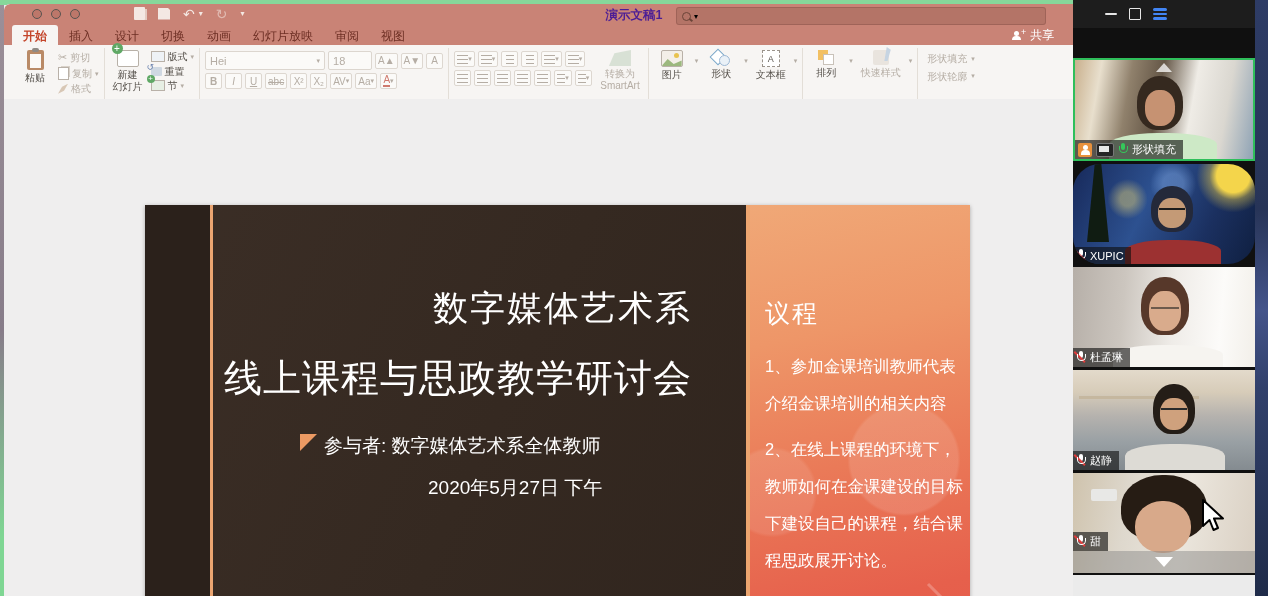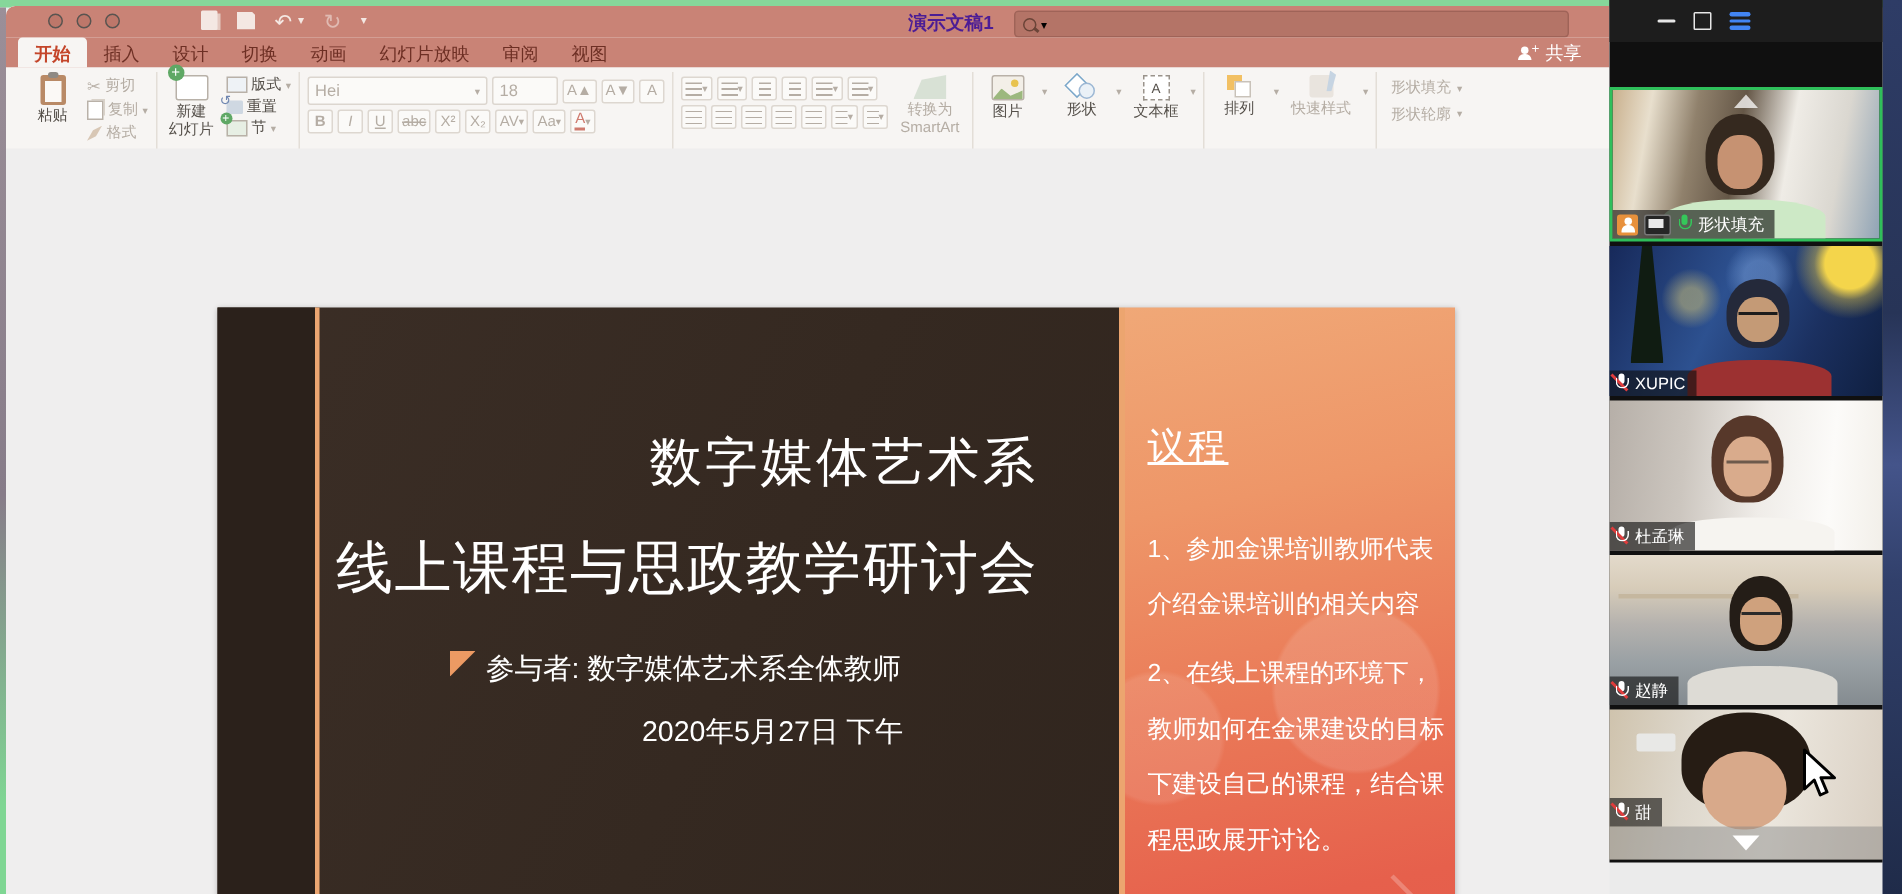--- a/index.html
+++ b/index.html
@@ -110,21 +110,21 @@
        background:radial-gradient(circle at 70% 55%,rgba(255,255,255,.12) 0 18%,transparent 19%),
                   radial-gradient(circle at 10% 62%,rgba(255,255,255,.10) 0 12%,transparent 13%),
                   linear-gradient(168deg,#f0a877 0%,#ee9668 28%,#ea7a58 55%,#e6604c 82%,#e55b4a 100%);}
   .slide-title{position:absolute;right:54px;top:80px;text-align:right;color:#fff;white-space:nowrap;}
   .slide-title .l1{font-size:35px;letter-spacing:2px;}
   .slide-title .l2{font-size:38px;letter-spacing:1px;margin-top:21px;}
   .pt-row{position:absolute;left:155px;top:228px;display:flex;align-items:flex-start;gap:7px;color:#fff;}
   .tri{width:17px;height:17px;background:#ec9a63;clip-path:polygon(0 0,100% 0,0 100%);margin-top:1px;}
   .pt-row .txt{font-size:19px;}
   .s-date{position:absolute;left:272px;top:270px;color:#fff;font-size:19px;margin-left:11px;}
-  .agenda-title{position:absolute;left:15px;top:76px;color:#fff;font-size:25px;letter-spacing:2px;text-decoration:underline;}
+  .agenda-title{position:absolute;left:15px;top:92px;color:#fff;font-size:25px;letter-spacing:2px;}
   .agenda{position:absolute;left:15px;top:143px;width:200px;color:#fff;font-size:16.5px;line-height:37px;}
   .agenda .item2{margin-top:9px;}
   .chevrons{position:absolute;right:-8px;bottom:-6px;opacity:.85;}
   
   .meet{position:absolute;left:1073px;top:0;width:182px;height:575px;background:#101010;}
   .meet-head{height:28px;background:#1d1d1d;display:flex;align-items:center;gap:12px;padding-left:32px;}
   .m-min{width:12px;height:2px;background:#e6e6e6;border-radius:1px;}
   .m-max{width:10px;height:10px;border:1.5px solid #e6e6e6;border-radius:1px;}
   .m-gal{display:flex;flex-direction:column;gap:2px;}
   .m-gal span{width:14px;height:2.5px;background:#4285f4;border-radius:2px;}
@@ -141,21 +141,21 @@
   .shirt{position:absolute;border-radius:45% 45% 0 0;}
   .t1{background:linear-gradient(100deg,#c9b08d 0%,#e8dfcd 14%,#90816c 30%,#655747 46%,#efece6 64%,#dad7d0 82%,#8fa3b5 100%);}
   .t1 .head{left:62px;top:16px;width:46px;height:54px;background:#35291f;}
   .t1 .face{position:absolute;left:70px;top:30px;width:30px;height:36px;border-radius:45%;background:#c69272;}
   .t1 .shirt{left:34px;bottom:0;width:108px;height:26px;background:#cde9c6;}
   .collapse-up{position:absolute;left:50%;top:3px;transform:translateX(-50%);width:0;height:0;
        border-left:8px solid transparent;border-right:8px solid transparent;border-bottom:9px solid rgba(255,255,255,.75);}
   .t2{background:radial-gradient(circle at 88% 12%,#f4d54b 0 9%,rgba(244,213,75,.4) 13%,transparent 20%),
        radial-gradient(circle at 30% 35%,rgba(235,215,120,.45) 0 5%,transparent 14%),
        radial-gradient(circle at 55% 20%,rgba(120,160,220,.5) 0 8%,transparent 18%),
-       linear-gradient(115deg,#17295a,#2d5190 40%,#1b3060 72%,#0f1f40);}
+       linear-gradient(115deg,#17295a,#2d5190 40%,#1b3060 72%,#0f1f40);border-radius:27px;}
   .t2::before{content:"";position:absolute;left:14px;top:0;width:22px;height:78px;background:#101c12;
        clip-path:polygon(35% 0,65% 0,100% 100%,0 100%);}
   .t2 .head{left:78px;top:22px;width:42px;height:46px;background:#24293a;}
   .t2 .face{position:absolute;left:85px;top:34px;width:28px;height:30px;border-radius:45%;background:#c49a76;}
   .t2 .glasses{position:absolute;left:86px;top:44px;width:26px;height:6px;border-top:2px solid #1c1c1c;}
   .t2 .shirt{left:52px;bottom:0;width:96px;height:24px;background:#9c3131;}
   .t3{background:linear-gradient(95deg,#b6afa8 0%,#ccc6bf 28%,#efece8 55%,#fcfbf9 80%,#f2efe9 100%);}
   .t3 .head{left:68px;top:10px;width:48px;height:58px;background:#57382a;}
   .t3 .face{position:absolute;left:76px;top:24px;width:32px;height:40px;border-radius:45%;background:#d9ab8c;}
   .t3 .glasses{position:absolute;left:78px;top:40px;width:28px;height:7px;border-top:2px solid #6d5a4c;}

